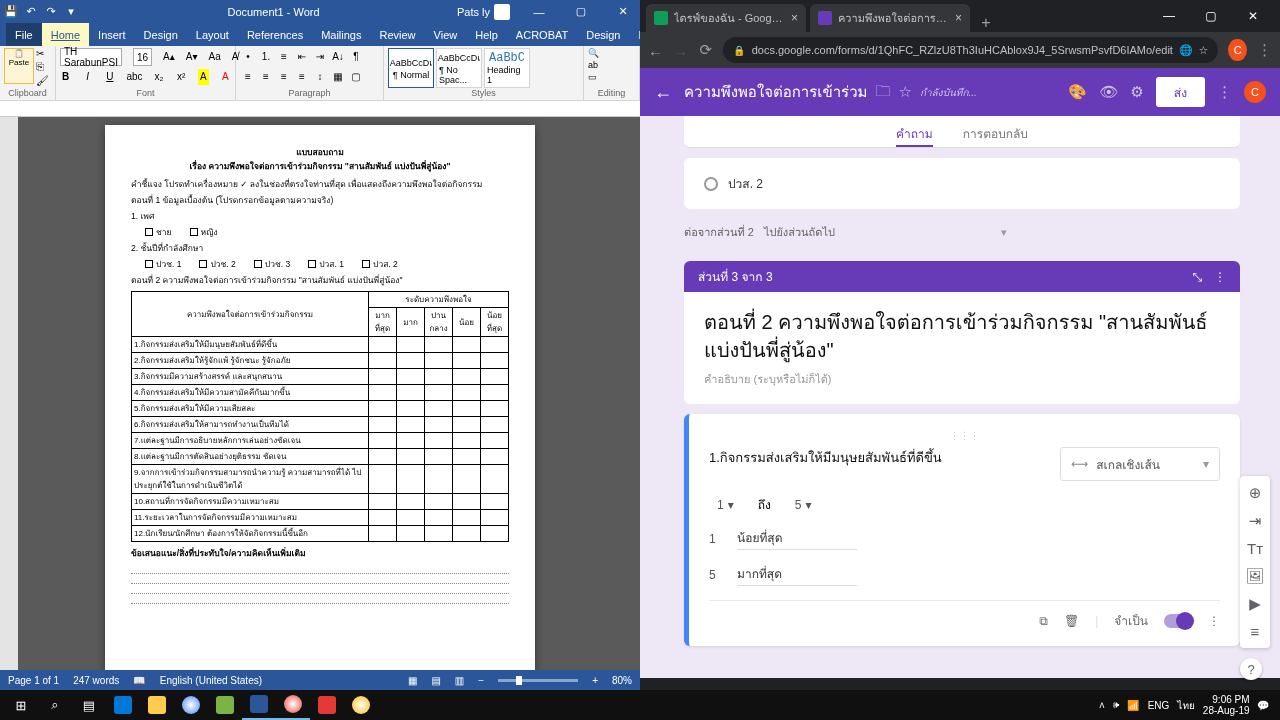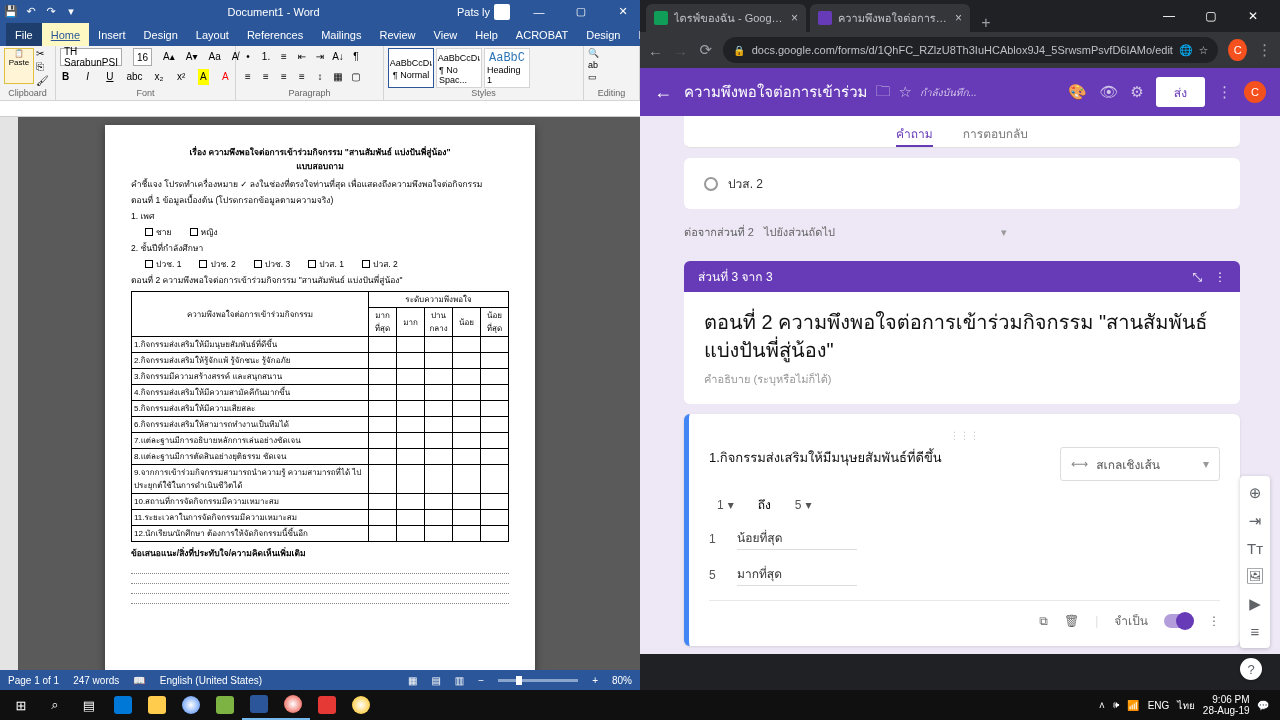--- a/index.html
+++ b/index.html
@@ -96,21 +96,21 @@
 
 
 .forms-hdr { height: 48px; background: #673ab7; display: flex; align-items: center; padding: 0 14px; gap: 12px; color:#fff;}
 .forms-hdr .back { font-size:18px;}
 .forms-hdr .ftitle { font-size: 15px; font-weight:500; flex:1; display:flex; align-items:center; gap:8px;}
 .forms-hdr .fic { font-size:15px; color:#d1c4e9;}
 .forms-hdr .saving { font-size:10px; color:#d1c4e9; font-style:italic;}
 .forms-hdr .send-btn { background:#fff; color:#673ab7; height:30px; padding:0 18px; border-radius:3px; font-size:12px; display:flex; align-items:center;}
 
 
-.forms-body { flex:1; background:#ede7f6; overflow:auto; padding-bottom:8px;}
+.forms-body { flex:1; background:#ede7f6; overflow:auto; padding-bottom:32px;}
 .body-inner { padding: 0 40px 0 44px; }
 .formtabs { display:flex; justify-content:center; gap:30px; background:#fff; margin:0 0 0 0; height:32px; font-size:12px; border-bottom:1px solid #e0e0e0; border-radius:0 0 6px 6px;}
 .formtabs .ft { padding-top:8px; color:#777; }
 .formtabs .ft.active { color:#673ab7; border-bottom:2px solid #673ab7;}
 .card { background:#fff; border-radius:6px; margin-top:10px; padding:16px 20px; font-size:12px; position:relative;}
 .radio-row { display:flex; align-items:center; gap:10px; color:#333;}
 .radio-row .r { width:14px; height:14px; border:2px solid #999; border-radius:50%;}
 .section-nav { display:flex; align-items:center; gap:10px; margin-top:14px; font-size:11px; color:#666;}
 .section-nav .drop { display:flex; align-items:center; gap:6px;}
 .section-nav .chev { color:#999;}
@@ -275,22 +275,22 @@
           <span>ab</span>
           <span>▭</span>
         </div>
         <div class="label">Editing</div>
       </div>
     </div>
     <div class="word-ruler"></div>
     <div class="word-doc">
       <div class="vruler"></div>
       <div class="page">
+        <div class="ctr">แบบสอบถาม</div>
         <div class="ctr">เรื่อง ความพึงพอใจต่อการเข้าร่วมกิจกรรม "สานสัมพันธ์ แบ่งปันพี่สู่น้อง"</div>
-        <div class="ctr">แบบสอบถาม</div>
         <div class="intro">คำชี้แจง โปรดทำเครื่องหมาย ✓ ลงในช่องที่ตรงใจท่านที่สุด เพื่อแสดงถึงความพึงพอใจต่อกิจกรรม</div>
         <div class="q">ตอนที่ 1 ข้อมูลเบื้องต้น (โปรดกรอกข้อมูลตามความจริง)</div>
         <div class="q"><span>1. เพศ</span>
           <span class="checks">
             <span class="chk">
                 <span class="box"></span>
                 <span>ชาย</span>
               </span>
             <span class="chk">
                 <span class="box"></span>

